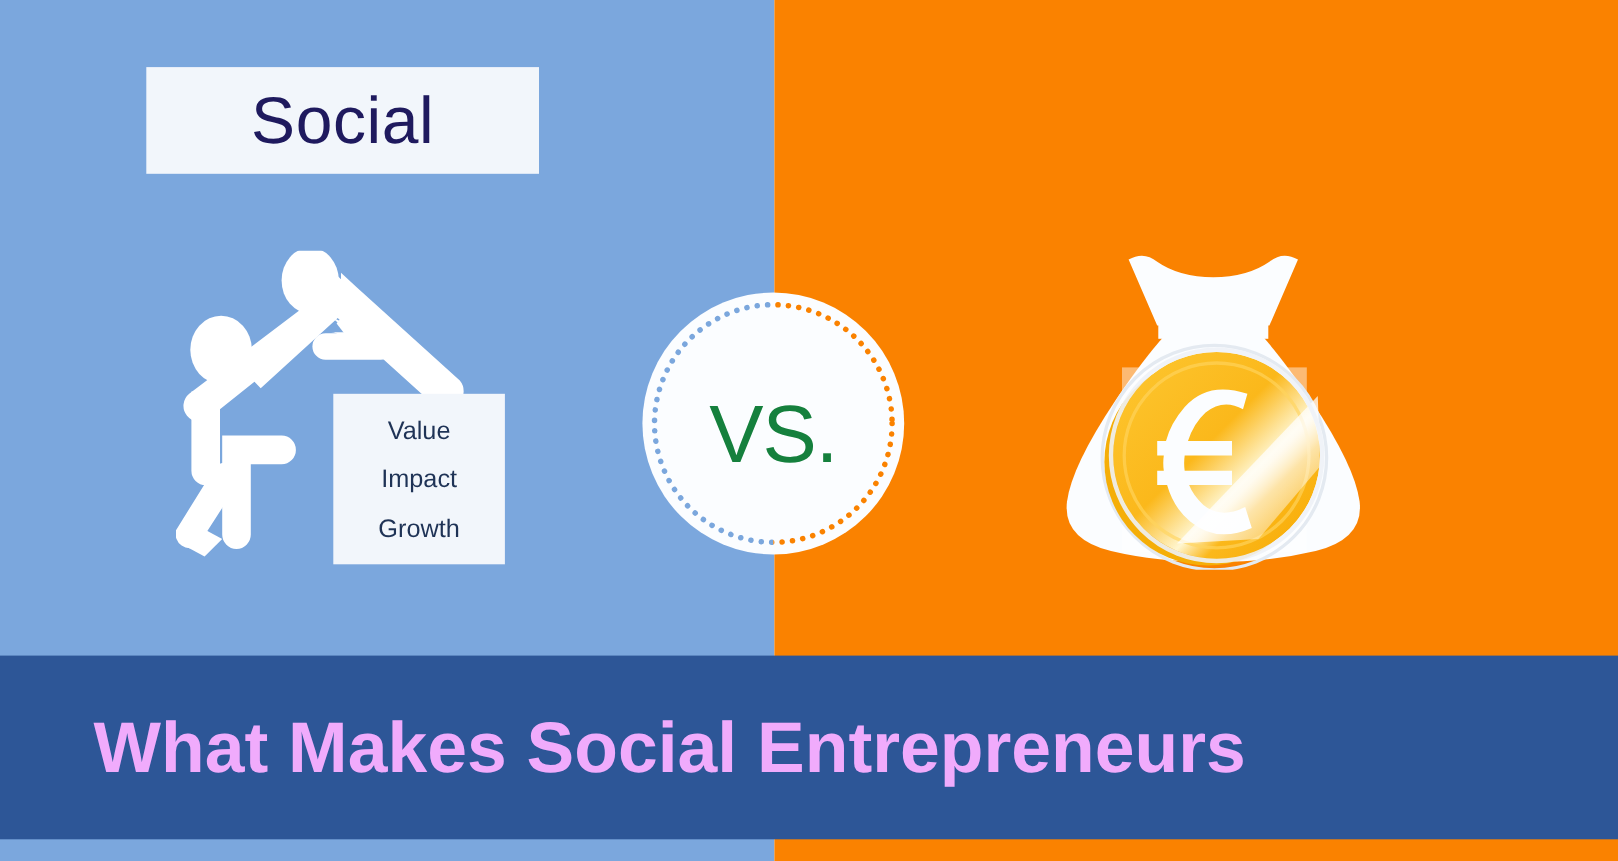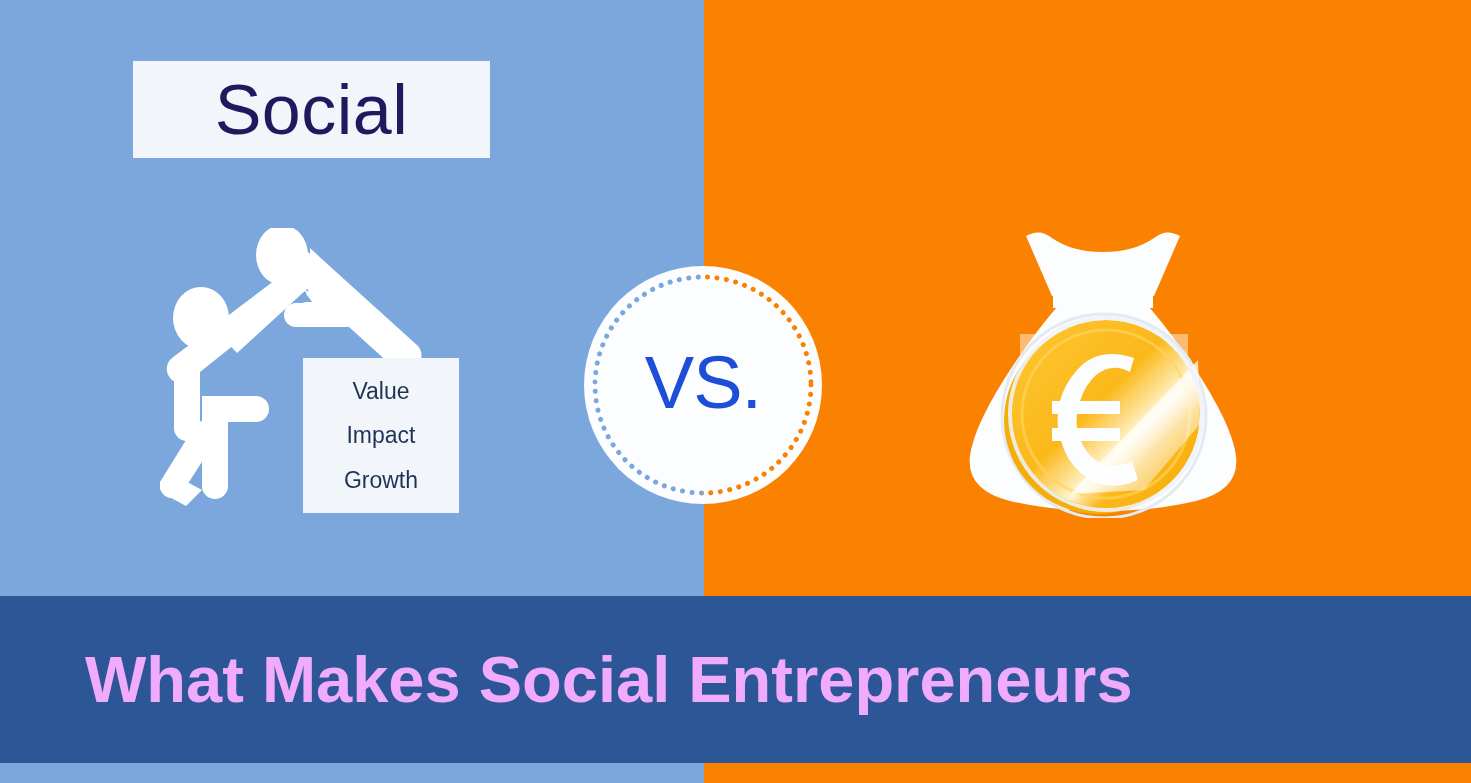--- a/index.html
+++ b/index.html
@@ -32,21 +32,21 @@
     align-items: center;
     justify-content: center;
     color: #1f1a5e;
     font-weight: 400;
     letter-spacing: 0.5px;
     line-height: 1;
     white-space: nowrap;
   }
   #heading-social {
     left: 133px; top: 61px; width: 357px; height: 97px;
-    font-size: 70px;
+    font-size: 60px;
   }
   #heading-traditional {
     left: 785px; top: 61px; width: 620px; height: 97px;
     font-size: 90px;
   }
 
   
   #social-illustration {
     position: absolute;
     left: 160px; top: 228px;
@@ -79,23 +79,23 @@
 
   
   #vs-badge {
     position: absolute;
     left: 583px; top: 265px;
     width: 240px; height: 240px;
   }
   #vs-badge svg { display: block; width: 240px; height: 240px; }
   #vs-label {
     position: absolute;
-    left: 0; top: 0; width: 240px; height: 240px;
+    left: 0; top: 12px; width: 240px; height: 240px;
     display: flex; align-items: center; justify-content: center;
-    color: #1d4ed8;
+    color: #15803d;
     font-size: 74px;
     line-height: 1;
     letter-spacing: -1px;
     padding-bottom: 4px;
     box-sizing: border-box;
   }
 
   
   #bottom-banner {
     position: absolute;

